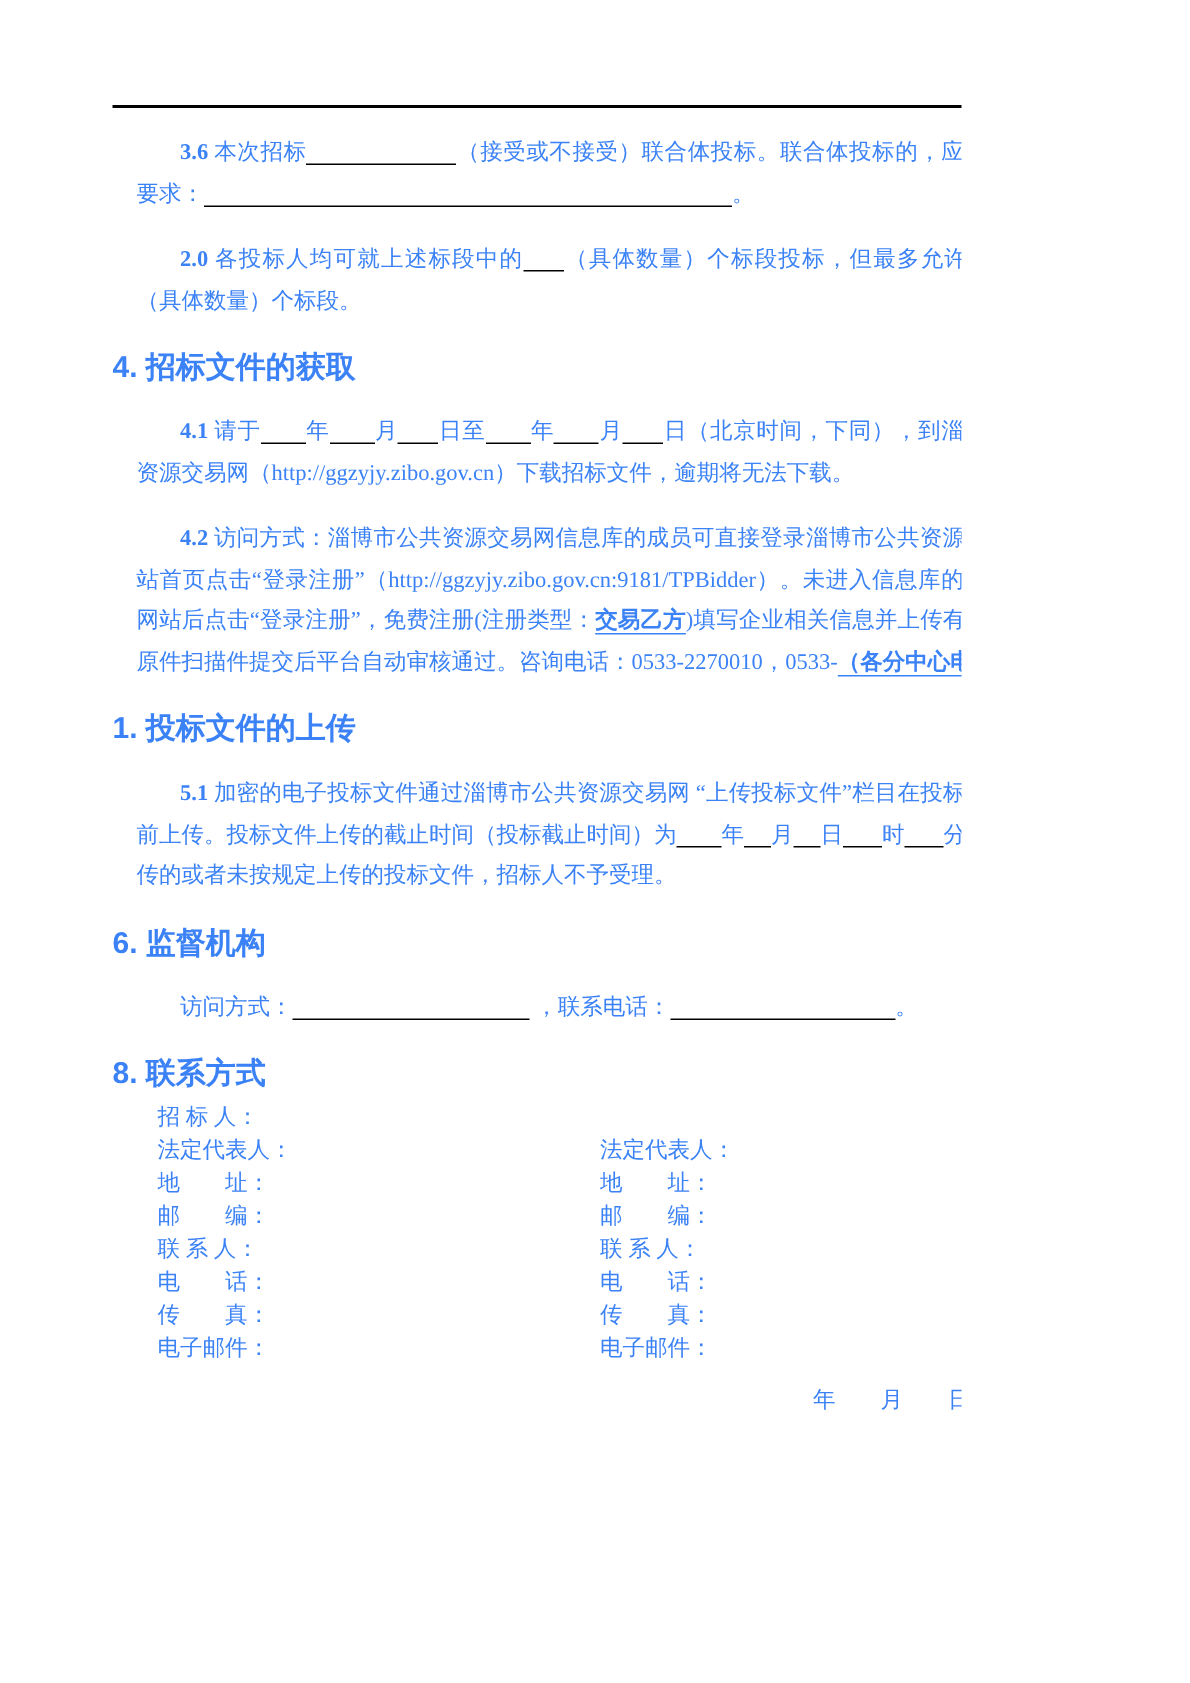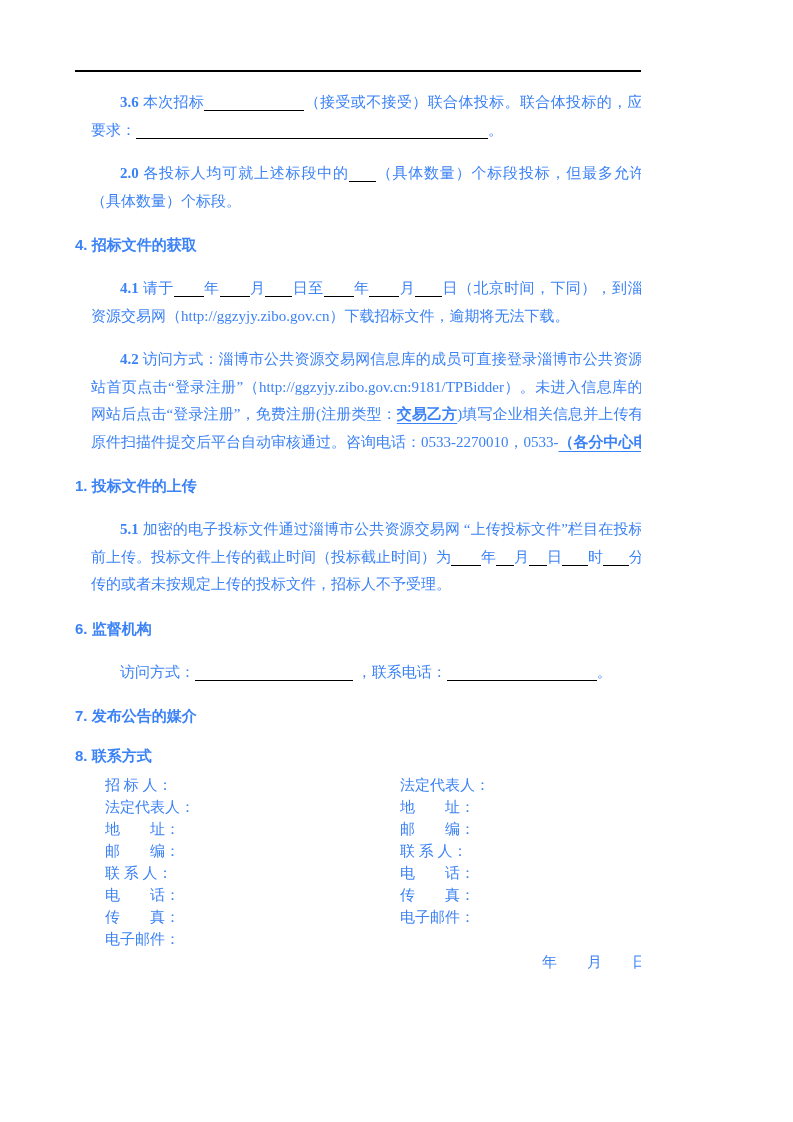--- a/index.html
+++ b/index.html
@@ -38,45 +38,47 @@
     line-height:27.5px;
     text-align:justify;
   }
   .para{
     margin:16px;
     text-indent:29px;
   }
   .h2{
     font-family:"Liberation Sans","DejaVu Sans",sans-serif;
     font-weight:bold;
-    font-size:15px;
+    font-size:20px;
     line-height:28px;
     margin:3px 0 3px 0;
     text-indent:0;
     text-align:left;
   }
   .bold{font-weight:bold;}
   .u{text-decoration:underline;text-underline-offset:4px;font-weight:bold;}
   .blank{
     display:inline-block;
     height:4px;
     vertical-align:-4px;
     border-bottom:1px solid #000;
   }
   .contacts{
     display:flex;
     margin-top:4px;
     font-size:15px;
     line-height:22px;
+    align-items:flex-end;
   }
   .contact-col{box-sizing:border-box;}
   .contact-col.left{width:325px;padding-left:30px;}
   .contact-col.right{flex:1;}
   .contact-row{white-space:pre;}
   .date-line{
+    margin-top:12px;
     padding-left:467px;
     font-size:15px;
     line-height:24px;
     white-space:pre;
   }
 </style>
 </head>
 <body>
 
 <div class="page">
@@ -90,21 +92,20 @@
     <div class="doc-body">
         <p class="para"><span class="bold">3.6 </span><span>本次招标</span><span class="blank" style="width: 100px;"></span><span>（接受或不接受）联合体投标。联合体投标的，应满足下列要求：</span><span class="blank" style="width: 352px;"></span><span>。</span></p>
         <p class="para"><span class="bold">2.0 </span><span>各投标人均可就上述标段中的</span><span class="blank" style="width: 27px;"></span><span>（具体数量）个标段投标，但最多允许中标</span><span class="blank" style="width: 27px;"></span><span>（具体数量）个标段。</span></p>
         <h2 class="h2"><span>4. 招标文件的获取</span></h2>
         <p class="para"><span class="bold">4.1 </span><span>请于</span><span class="blank" style="width: 30px;"></span><span>年</span><span class="blank" style="width: 30px;"></span><span>月</span><span class="blank" style="width: 27px;"></span><span>日至</span><span class="blank" style="width: 30px;"></span><span>年</span><span class="blank" style="width: 30px;"></span><span>月</span><span class="blank" style="width: 27px;"></span><span>日（北京时间，下同），到淄博市公共资源交易网（http://ggzyjy.zibo.gov.cn）下载招标文件，逾期将无法下载。</span></p>
         <p class="para"><span class="bold">4.2 </span><span>访问方式：淄博市公共资源交易网信息库的成员可直接登录淄博市公共资源交易网网站首页点击“登录注册”（http://ggzyjy.zibo.gov.cn:9181/TPBidder）。未进入信息库的企业登录网站后点击“登录注册”，免费注册(注册类型：</span><span class="u">交易乙方</span><span>)填写企业相关信息并上传有关资料的原件扫描件提交后平台自动审核通过。咨询电话：0533-2270010，0533-</span><span class="u">（各分中心电话）</span><span>。</span></p>
         <h2 class="h2"><span>1. 投标文件的上传</span></h2>
         <p class="para"><span class="bold">5.1 </span><span>加密的电子投标文件通过淄博市公共资源交易网 “上传投标文件”栏目在投标截止时间前上传。投标文件上传的截止时间（投标截止时间）为</span><span class="blank" style="width: 30px;"></span><span>年</span><span class="blank" style="width: 18px;"></span><span>月</span><span class="blank" style="width: 18px;"></span><span>日</span><span class="blank" style="width: 26px;"></span><span>时</span><span class="blank" style="width: 26px;"></span><span>分。逾期上传的或者未按规定上传的投标文件，招标人不予受理。</span></p>
         <h2 class="h2"><span>6. 监督机构</span></h2>
         <p class="para"><span>访问方式：</span><span class="blank" style="width: 158px;"></span><span> ，联系电话：</span><span class="blank" style="width: 150px;"></span><span>。</span></p>
-        <h2 class="h2"><span>7. 发布公告的媒介</span></h2>
         <h2 class="h2" style="margin-top: 12px;"><span>8. 联系方式</span></h2>
       </div>
 
     <div class="contacts">
       <div class="contact-col left">
           <div class="contact-row">招 标 人：</div>
           <div class="contact-row">法定代表人：</div>
           <div class="contact-row">地　　址：</div>
           <div class="contact-row">邮　　编：</div>
           <div class="contact-row">联 系 人：</div>

